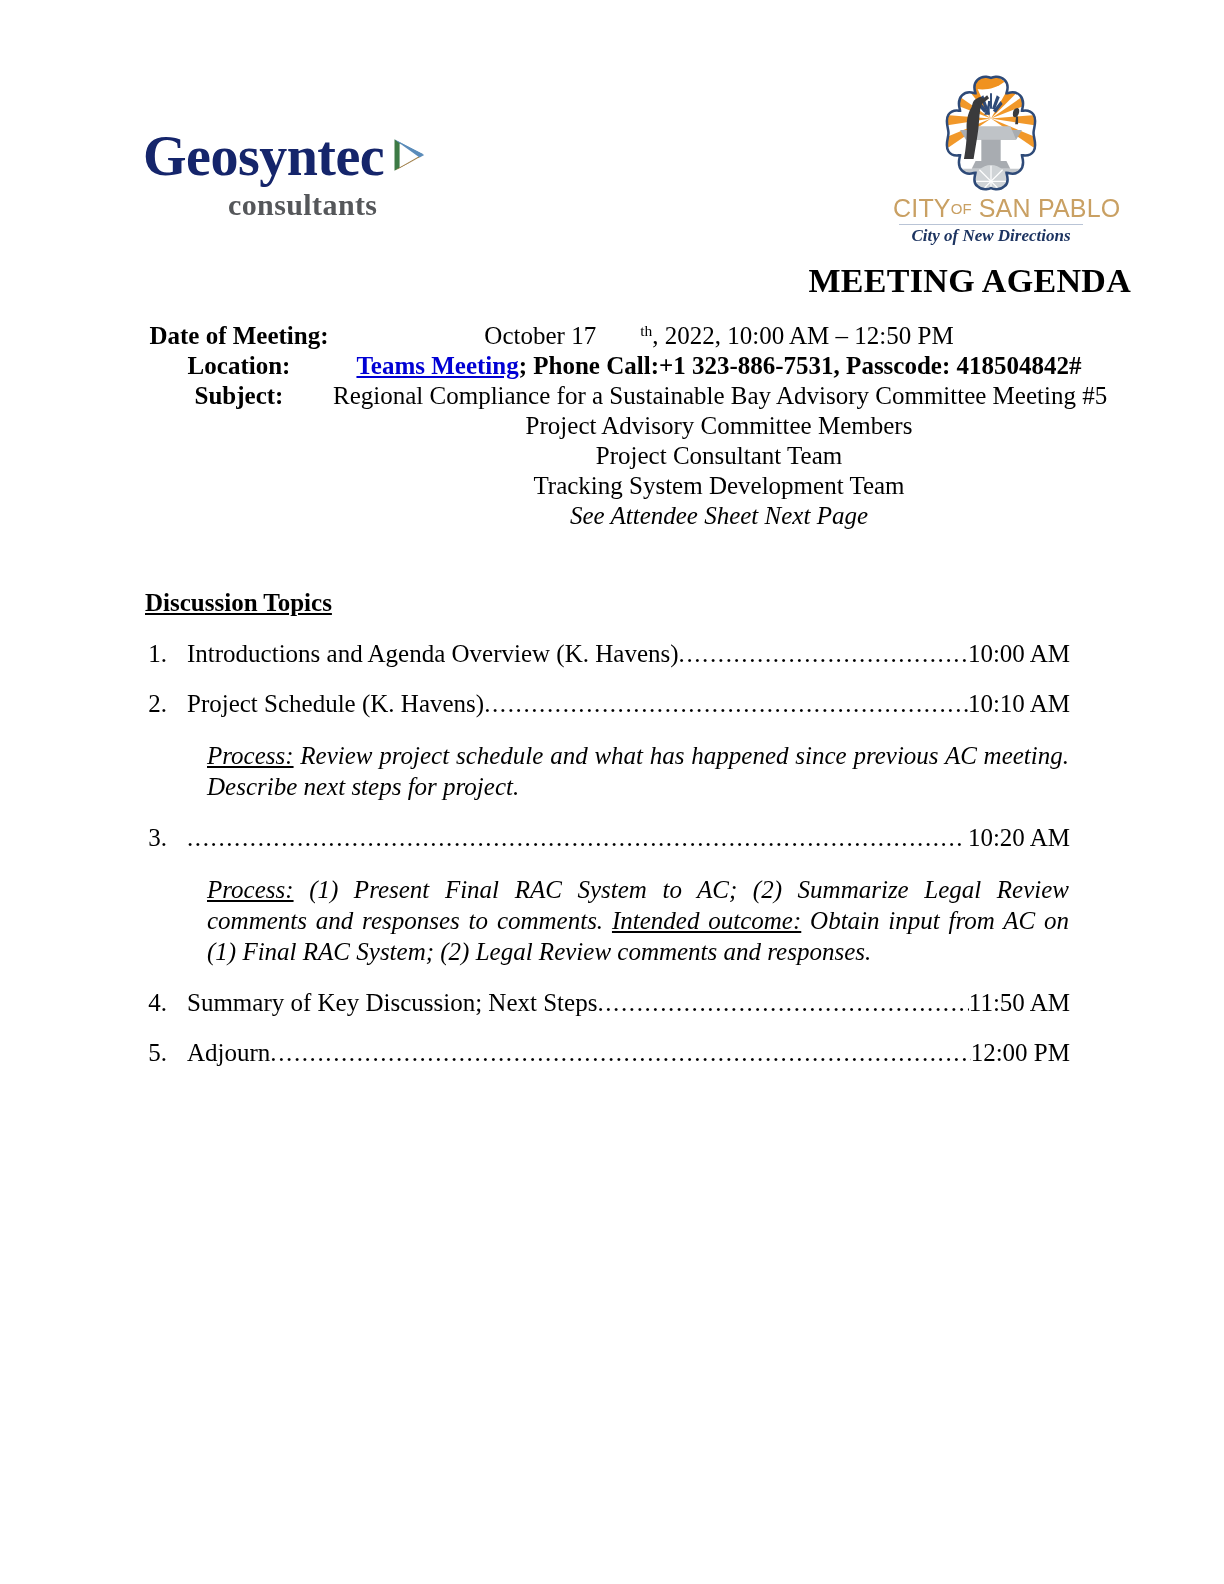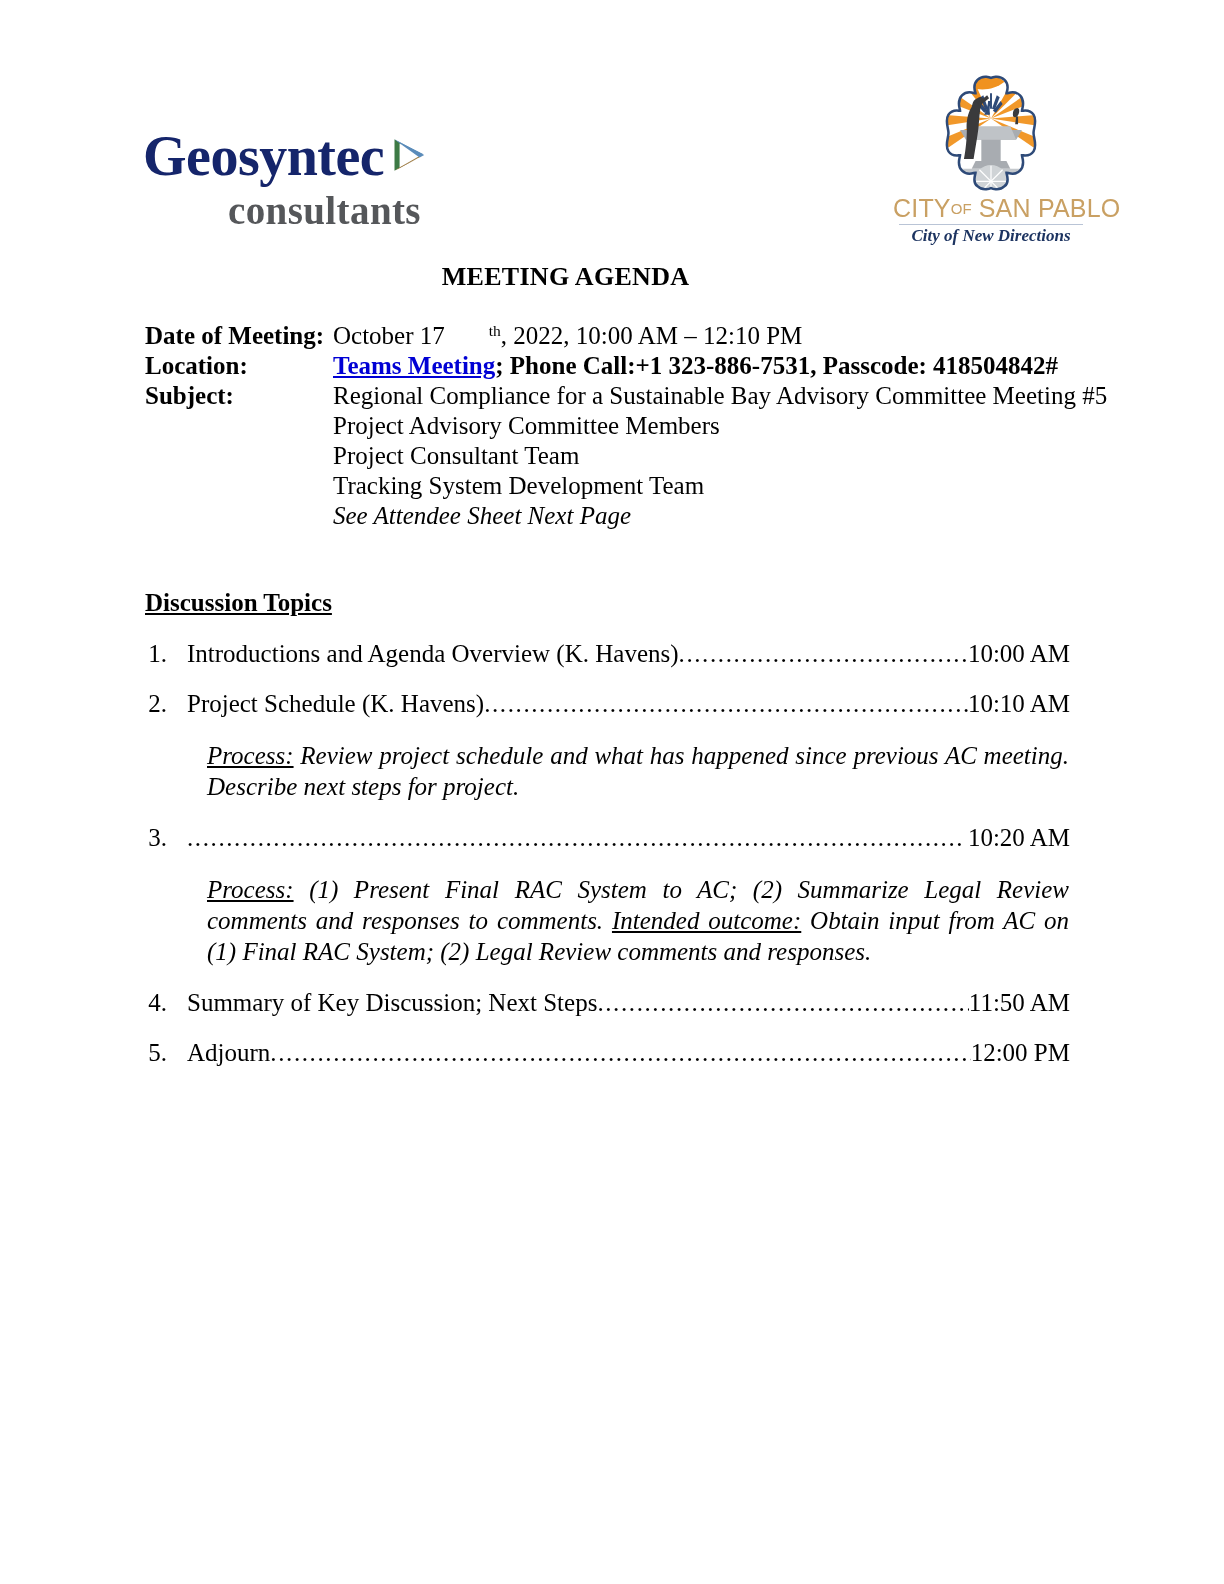--- a/index.html
+++ b/index.html
@@ -40,21 +40,21 @@
     left: 248px;
     top: 9px;
     width: 36px;
     height: 36px;
   }
   .geo-sub {
     position: absolute;
     left: 85px;
     top: 60px;
     font-family: "Liberation Serif", "DejaVu Serif", serif;
-    font-size: 39px;
+    font-size: 30px;
     font-weight: 700;
     color: #55575a;
     letter-spacing: 0.4px;
   }
 
   .logo-sanpablo {
     position: absolute;
     left: 893px;
     top: 72px;
     width: 196px;
@@ -106,34 +106,35 @@
     color: #1d3461;
     white-space: nowrap;
   }
 
   
   .doc-title {
     position: absolute;
     left: 0;
     top: 262px;
     width: 1131px;
-    text-align: center;
-    font-size: 26px;
+    text-align: right;
+    font-size: 34px;
     font-weight: 700;
     letter-spacing: 0.3px;
   }
 
   
   .meta {
     position: absolute;
     left: 145px;
     top: 316px;
     width: 960px;
     font-size: 25px;
     line-height: 30px;
+    text-align: center;
   }
   .meta-row {
     display: flex;
     align-items: baseline;
   }
   .meta-label {
     width: 188px;
     flex: 0 0 188px;
     font-weight: 700;
     white-space: nowrap;
@@ -338,21 +339,21 @@
   <div class="sp-rule"></div>
   <div class="sp-tagline">City of New Directions</div>
 </div>
 
 <div class="doc-title">MEETING AGENDA</div>
 
 <div class="meta">
 
   <div class="meta-row">
     <div class="meta-label">Date of Meeting:</div>
-    <div class="meta-value"><span>October 17</span><sup>th</sup><span>, 2022, 10:00 AM – 12:10 PM</span></div>
+    <div class="meta-value"><span>October 17</span><sup>th</sup><span>, 2022, 10:00 AM – 12:50 PM</span></div>
   </div>
 
   <div class="meta-row">
     <div class="meta-label">Location:</div>
     <div class="meta-value bold"><a class="link" href="#">Teams Meeting</a><span>; Phone Call:+1 323-886-7531, Passcode: 418504842#</span></div>
   </div>
 
   <div class="meta-row">
     <div class="meta-label">Subject:</div>
     <div class="meta-value">Regional Compliance for a Sustainable Bay Advisory Committee Meeting #5</div>

